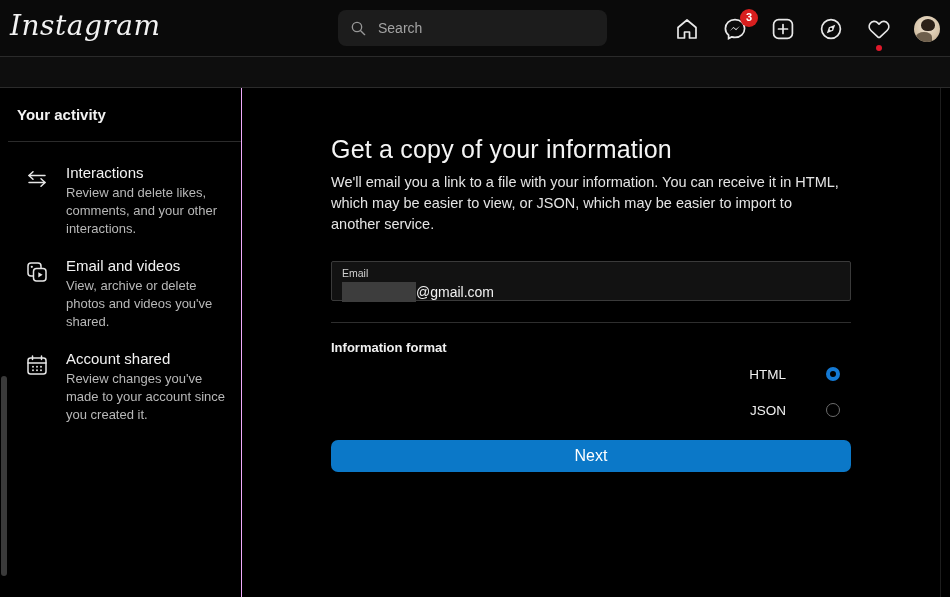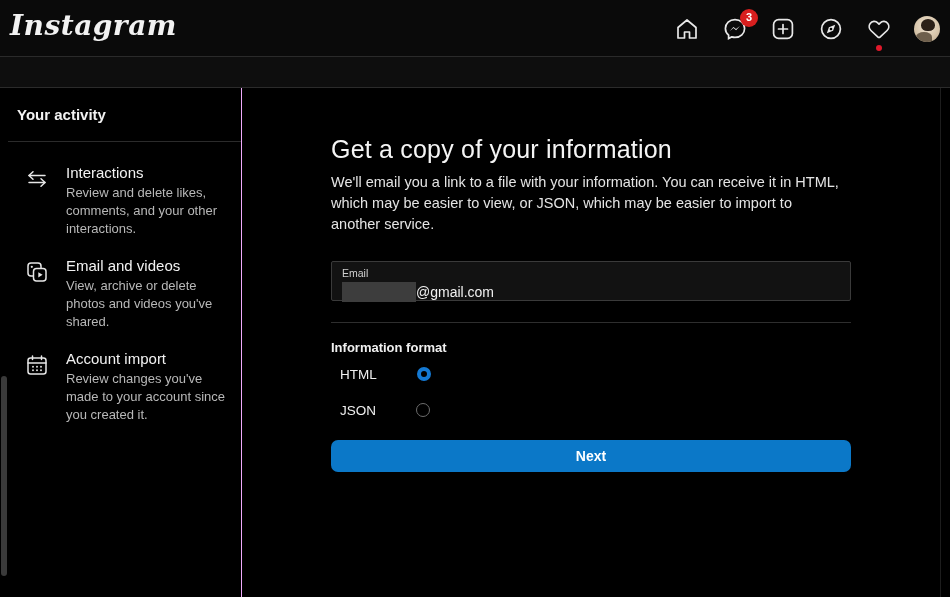--- a/index.html
+++ b/index.html
@@ -18,21 +18,21 @@
     border-bottom: 1px solid #2a2a2a;
     display: flex; align-items: center;
   }
   .logo {
     position: absolute; left: 10px; top: 9px;
     font-family: "DejaVu Serif", serif;
     font-style: italic;
     font-size: 28px;
     letter-spacing: 0.5px;
     color: #f2f2f2;
-    font-weight: 700;
+    font-weight: 400;
   }
   .search-wrap {
     position: absolute; left: 338px; top: 10px;
     width: 269px; height: 36px;
     background: #1c1c1c;
     border-radius: 8px;
     display: flex; align-items: center;
     padding: 0 12px;
   }
   .search-icon { width: 16px; height: 16px; flex: 0 0 auto; opacity: .75; }
@@ -202,54 +202,63 @@
     background: #2e2e2e;
     margin-top: 21px;
   }
 
   .format-label {
     font-size: 13px; font-weight: 700; color: #f0f0f0;
     margin-top: 17px;
   }
   .radio-row {
     width: 520px; height: 34px;
-    display: flex; align-items: center; justify-content: flex-start;
+    display: flex; align-items: center; justify-content: flex-end;
     cursor: pointer;
     margin-top: 2px;
     gap: 40px;
   }
   .radio-label { font-size: 13.5px; color: #efefef; padding-left: 9px; }
   .radio {
     width: 14px; height: 14px; border-radius: 50%;
     margin-right: 11px; flex: 0 0 auto;
   }
   .radio.on  { border: 4px solid #1479d3; background: #000; }
   .radio.off { border: 1.5px solid #6d6d6d; background: transparent; }
 
   .next-btn {
     margin-top: 13px;
     width: 520px; height: 32px;
     background: #0b78c8;
     border: 0; border-radius: 7px;
-    color: #fff; font-size: 14px; font-weight: 700;
+    color: #fff; font-size: 16px; font-weight: 400;
     font-family: "Liberation Sans", sans-serif;
     cursor: pointer;
   }
 
   .right-edge {
     position: absolute; right: 9px; top: 88px;
     width: 1px; height: 509px; background: #1d1d1d;
   }
 </style>
 </head>
 <body>
 
 <div class="topbar">
   <div class="logo">Instagram</div>
 
+  <div class="search-wrap">
+    <span class="search-icon">
+      <svg viewBox="0 0 24 24" width="16" height="16" fill="none" stroke="#c0c0c0" stroke-width="2">
+        <circle cx="10.5" cy="10.5" r="7"></circle>
+        <line x1="16" y1="16" x2="22" y2="22" stroke-linecap="round"></line>
+      </svg>
+    </span>
+    <input class="search-input" type="text" placeholder="Search" style="">
+  </div>
 
   <div class="navicons">
 
     <div class="navbtn">
       <svg viewBox="0 0 24 24" width="24" height="24" fill="none" stroke="#e8e8e8" stroke-width="1.7" stroke-linejoin="round" stroke-linecap="round">
         <path d="M3 10.5 12 3l9 7.5V21H14.5v-6h-5v6H3z"></path>
       </svg>
     </div>
 
     <div class="navbtn">
@@ -342,21 +351,21 @@
             <line x1="16.5" y1="3" x2="16.5" y2="6.5"></line>
             <circle cx="8" cy="13.7" r=".95" fill="#e6e6e6" stroke="none"></circle>
             <circle cx="12" cy="13.7" r=".95" fill="#e6e6e6" stroke="none"></circle>
             <circle cx="16" cy="13.7" r=".95" fill="#e6e6e6" stroke="none"></circle>
             <circle cx="8" cy="17.3" r=".95" fill="#e6e6e6" stroke="none"></circle>
             <circle cx="12" cy="17.3" r=".95" fill="#e6e6e6" stroke="none"></circle>
             <circle cx="16" cy="17.3" r=".95" fill="#e6e6e6" stroke="none"></circle>
           </svg>
         </span>
         <div class="side-text">
-          <div class="side-title">Account import</div>
+          <div class="side-title">Account shared</div>
           <div class="side-desc">Review changes you've made to your account since you created it.</div>
         </div>
       </div>
 
 
     </div>
   </div>
 
   <div class="content">
     <div class="content-inner">

